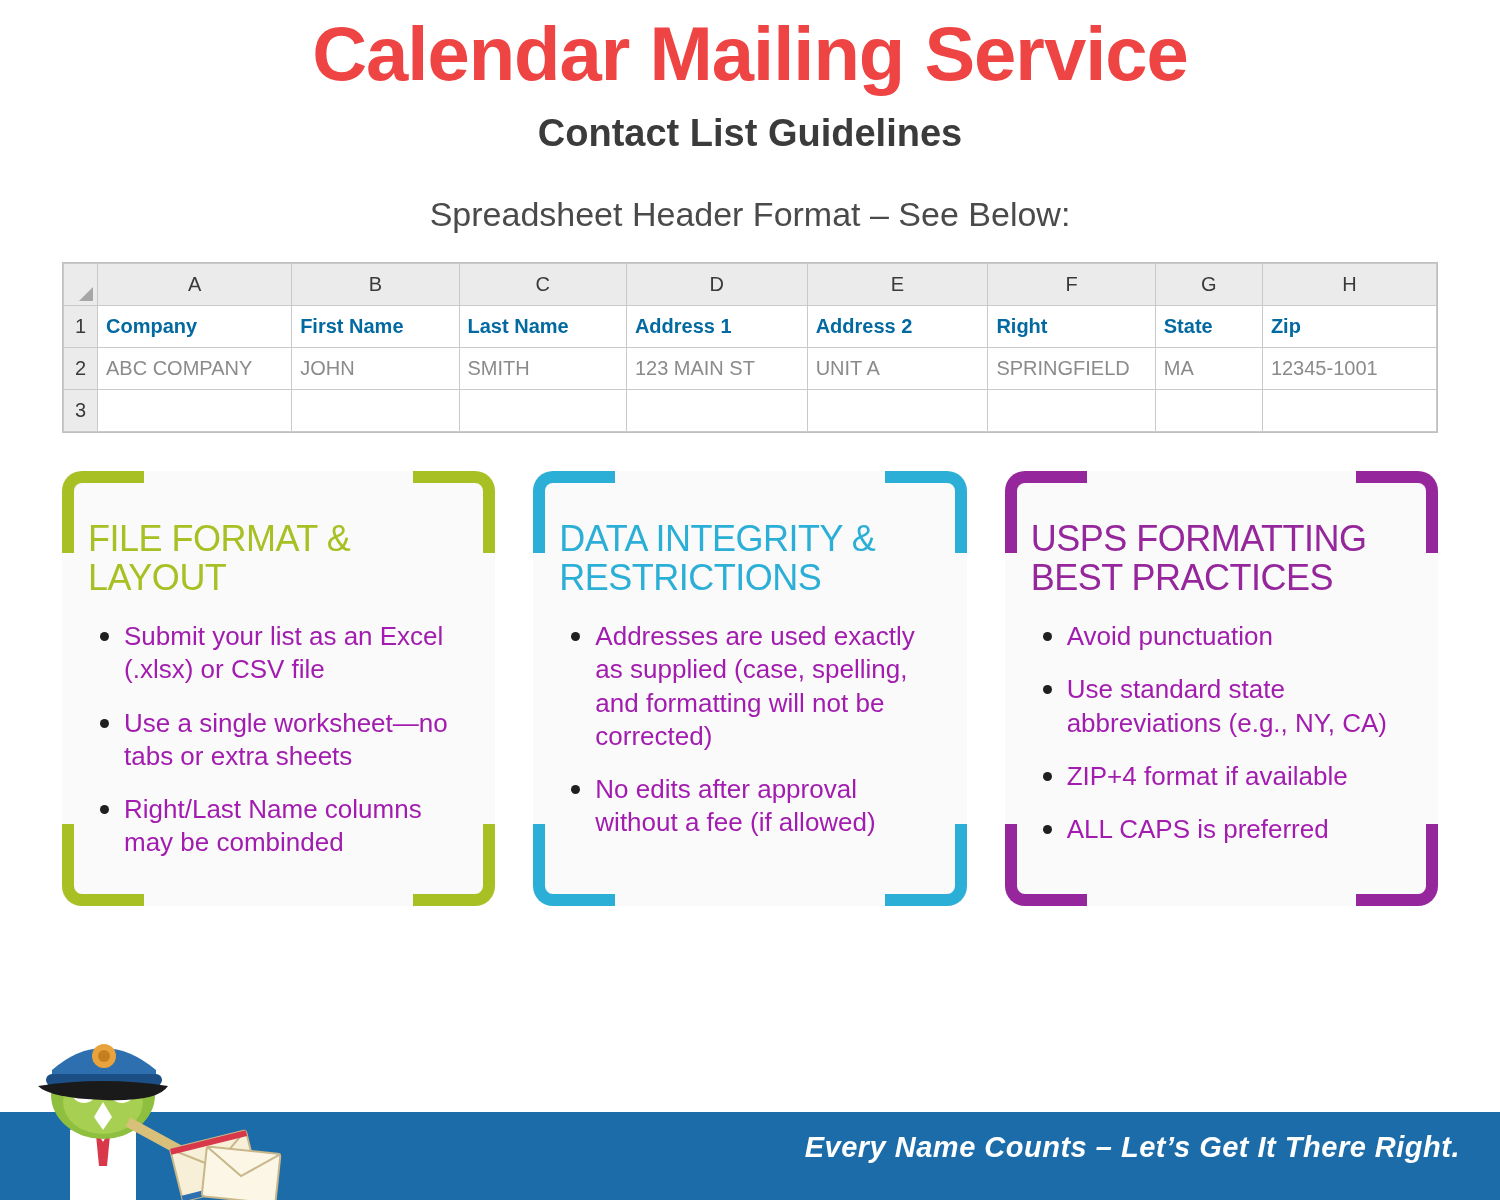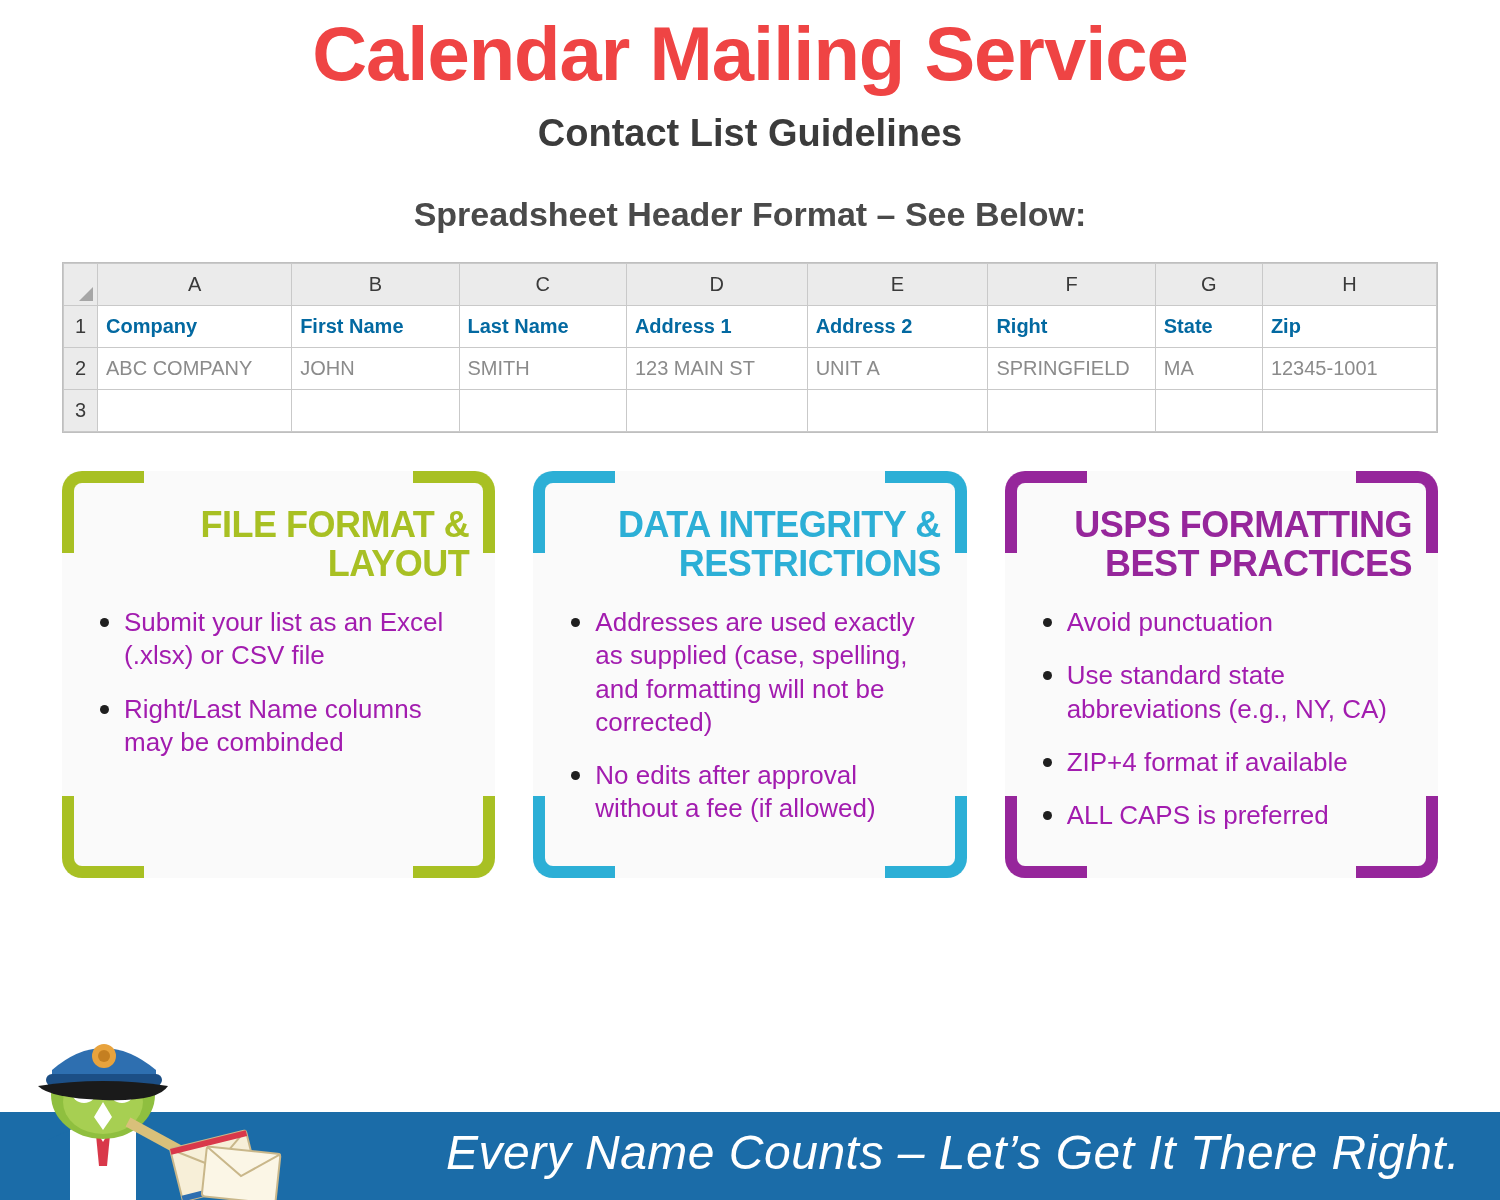--- a/index.html
+++ b/index.html
@@ -29,21 +29,21 @@
     text-align: center;
     color: #3b3b3b;
     font-size: 38px;
     font-weight: bold;
     margin: 18px 0 0 0;
   }
   .section-note {
     text-align: center;
     color: #4a4a4a;
     font-size: 34px;
-    font-weight: bold;
+    font-weight: normal;
     margin: 40px 0 0 0;
   }
 
   
   .sheet-wrap {
     margin: 28px 62px 0 62px;
     border: 1px solid #bfbfbf;
     background: #ffffff;
   }
   table.sheet {
@@ -122,26 +122,26 @@
     height: 70px;
     border-style: solid;
     border-color: inherit;
   }
   .br.tl { top: 0; left: 0;  border-width: 12px 0 0 12px; border-top-left-radius: 20px; }
   .br.tr { top: 0; right: 0; border-width: 12px 12px 0 0; border-top-right-radius: 20px; }
   .br.bl { bottom: 0; left: 0;  border-width: 0 0 12px 12px; border-bottom-left-radius: 20px; }
   .br.brr{ bottom: 0; right: 0; border-width: 0 12px 12px 0; border-bottom-right-radius: 20px; }
 
   .card-title {
-    text-align: right;
+    text-align: left;
     font-size: 36px;
-    font-weight: bold;
+    font-weight: normal;
     line-height: 1.1;
     letter-spacing: -0.5px;
-    margin: 0 0 22px 0;
+    margin: 14px 0 22px 0;
     text-transform: uppercase;
   }
   .card ul {
     list-style: none;
     margin: 0;
     padding: 0 4px 0 6px;
   }
   .card li {
     position: relative;
     padding-left: 30px;
@@ -170,25 +170,25 @@
     position: absolute;
     left: 0;
     bottom: 0;
     width: 1500px;
     height: 88px;
     background: #1b6ca8;
   }
   .footer-text {
     position: absolute;
     right: 40px;
-    bottom: 20px;
+    bottom: 36px;
     color: #ffffff;
-    font-size: 48px;
+    font-size: 29px;
     font-style: italic;
-    font-weight: normal;
+    font-weight: bold;
     letter-spacing: 0.5px;
   }
 
   
   .mascot {
     position: absolute;
     left: 8px;
     bottom: 0;
     width: 300px;
     height: 210px;
@@ -268,20 +268,21 @@
 <div class="cards">
 
   <div class="card c-green">
     <span class="br tl"></span>
     <span class="br tr"></span>
     <span class="br bl"></span>
     <span class="br brr"></span>
     <div class="card-title c-green">File Format &amp; Layout</div>
     <ul>
       <li>Submit your list as an Excel (.xlsx) or CSV file</li>
+      <li>Use a single worksheet—no tabs or extra sheets</li>
       <li>Right/Last Name columns may be combinded</li>
     </ul>
   </div>
 
   <div class="card c-blue">
     <span class="br tl"></span>
     <span class="br tr"></span>
     <span class="br bl"></span>
     <span class="br brr"></span>
     <div class="card-title c-blue">Data Integrity &amp; Restrictions</div>

